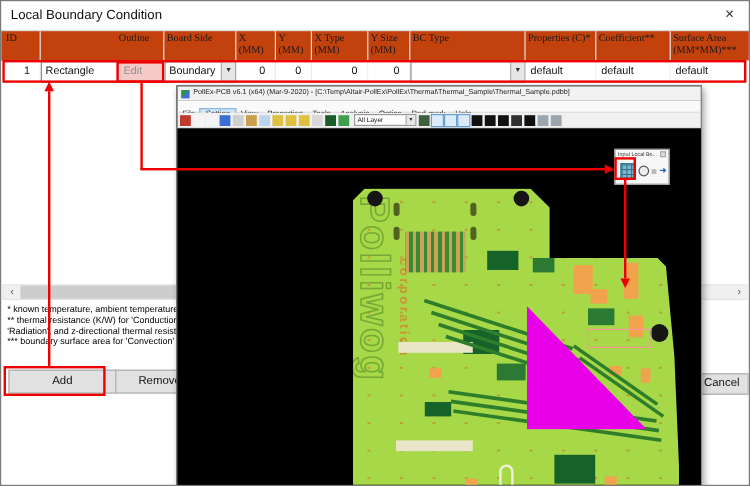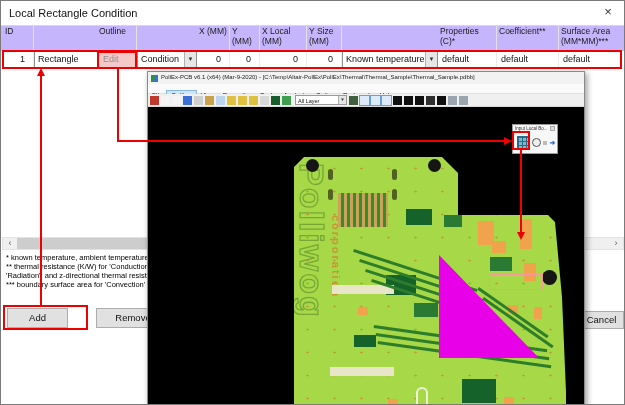--- a/index.html
+++ b/index.html
@@ -2,21 +2,21 @@
 <html><head>
 <meta charset="utf-8">
 <style>
   html,body{margin:0;padding:0;background:#555;}
   #root{position:relative;width:625px;height:405px;background:#fff;overflow:hidden;
         font-family:"Liberation Sans",sans-serif;border:1px solid #7a7a7a;box-sizing:border-box;}
   #root *{box-sizing:border-box;position:absolute;}
   
   .dlg-title{left:8px;top:6px;font-size:11px;color:#111;white-space:nowrap;}
   .dlg-close{left:598px;top:2px;width:18px;height:18px;font-size:13px;color:#333;text-align:center;line-height:18px;cursor:pointer;}
-  #ghead{left:0;top:24px;width:625px;height:26px;background:#c4b5fd;border-top:1px solid #d9d9d9;border-bottom:1px solid #c3c3c3;}
+  #ghead{left:0;top:24px;width:625px;height:26px;background:#c2410c;border-top:1px solid #d9d9d9;border-bottom:1px solid #c3c3c3;font-family:Liberation Serif, serif;}
   .hcell{top:0;height:25px;padding:1px 2px;font-size:8.5px;line-height:9.5px;color:#1a1a1a;border-right:1px solid #e2e2e2;overflow:hidden;}
   #grow{left:0;top:50px;width:625px;height:18px;background:#fff;}
   .rcell{top:0;height:18px;font-size:9px;line-height:16px;color:#111;border-right:1px solid #ececec;background:#fff;overflow:hidden;}
   .rcell.num{text-align:right;padding-right:8px;}
   .rcell.txt{padding-left:4px;}
   .combo{border:1px solid #8f8f8f;background:#fff;}
   .combo .cval{position:absolute;left:3px;top:0;font-size:9px;line-height:15px;white-space:nowrap;}
   .combo .darr{position:absolute;right:0;top:0;width:12px;height:100%;background:#e6e6e6;border-left:1px solid #b0b0b0;
                font-size:6px;color:#333;text-align:center;line-height:15px;}
   .editcell{background:#f6c9c9;border:2px solid #ee0000;color:#8f8f8f;padding-left:3px;font-size:9px;line-height:13px;}
@@ -73,70 +73,71 @@
   .arr{width:0;height:0;}
   #arrup{left:36px;top:67px;border-left:4px solid transparent;border-right:4px solid transparent;border-bottom:8px solid #ee0000;}
   #arrright{left:503px;top:136px;border-top:4px solid transparent;border-bottom:4px solid transparent;border-left:8px solid #ee0000;}
   #arrdown{left:516px;top:231px;border-left:4px solid transparent;border-right:4px solid transparent;border-top:8px solid #ee0000;}
 </style>
 </head>
 <body>
 
 <div id="root">
 
-  <div class="dlg-title">Local Rectangle Condition</div>
+  <div class="dlg-title">Local Boundary Condition</div>
   <div class="dlg-close">×</div>
 
   <div id="ghead">
       <div class="hcell" style="left: 2px; width: 31px;">ID</div>
       <div class="hcell" style="left: 96px; width: 40px;">Outline</div>
+      <div class="hcell" style="left: 136px; width: 60px;">Board Side</div>
       <div class="hcell" style="left: 196px; width: 33px;">X (MM)</div>
       <div class="hcell" style="left: 229px; width: 30px;">Y (MM)</div>
-      <div class="hcell" style="left: 259px; width: 47px;">X Local (MM)</div>
+      <div class="hcell" style="left: 259px; width: 47px;">X Type (MM)</div>
       <div class="hcell" style="left: 306px; width: 35px;">Y Size (MM)</div>
+      <div class="hcell" style="left: 341px; width: 96px;">BC Type</div>
       <div class="hcell" style="left: 437px; width: 59px;">Properties (C)*</div>
       <div class="hcell" style="left: 496px; width: 62px;">Coefficient**</div>
       <div class="hcell" style="left: 558px; width: 67px;">Surface Area (MM*MM)***</div>
     </div>
   <div id="grow">
       <div class="rcell num" style="left: 2px; width: 31px;">1</div>
       <div class="rcell combo" style="left: 33px; width: 84px;">
         <span class="cval">Rectangle</span>
         <span class="darr">▼</span>
       </div>
       <div class="rcell txt editcell" style="left: 96px; width: 40px;">Edit</div>
       <div class="rcell combo" style="left: 136px; width: 60px;">
-        <span class="cval">Condition</span>
+        <span class="cval">Boundary</span>
         <span class="darr">▼</span>
       </div>
       <div class="rcell num" style="left: 196px; width: 33px;">0</div>
       <div class="rcell num" style="left: 229px; width: 30px;">0</div>
       <div class="rcell num" style="left: 259px; width: 47px;">0</div>
       <div class="rcell num" style="left: 306px; width: 35px;">0</div>
       <div class="rcell combo" style="left: 341px; width: 96px;">
-        <span class="cval">Known temperature</span>
         <span class="darr">▼</span>
       </div>
       <div class="rcell txt" style="left: 437px; width: 59px;">default</div>
       <div class="rcell txt" style="left: 496px; width: 62px;">default</div>
       <div class="rcell txt" style="left: 558px; width: 67px;">default</div>
     </div>
 
   <div id="hscroll">
     <div class="sb-btn" style="left:0">‹</div>
     <div class="sb-thumb"></div>
     <div class="sb-btn" style="right:0">›</div>
   </div>
 
   <div class="fnote" style="top:252px">* known temperature, ambient temperature</div>
   <div class="fnote" style="top:261px"> ** thermal resistance (K/W) for 'Conduction',</div>
   <div class="fnote" style="top:270px">'Radiation', and z-directional thermal resistance</div>
   <div class="fnote" style="top:279px"> *** boundary surface area for 'Convection'</div>
 
-  <div class="pbtn" style="left:6px;top:307px;width:61px">Add</div>
+  <div class="pbtn" style="left:6px;top:307px;width:90px">Add</div>
   <div class="pbtn" style="left:95px;top:307px;width:74px">Remove</div>
   <div class="pbtn" style="left:578px;top:310px;width:45px;height:18px;line-height:16px">Cancel</div>
 
   <div id="pcbwin">
     <div id="wtitle">
       <div id="wicon"></div>
       <div id="wtitletext">PollEx-PCB v6.1 (x64) (Mar-9-2020) - [C:\Temp\Altair-PollEx\PollEx\Thermal\Thermal_Sample\Thermal_Sample.pdbb]</div>
     </div>
     <div id="wmenu"><span class="mitem">File</span><span class="mitem active">Setting</span><span class="mitem">View</span><span class="mitem">Properties</span><span class="mitem">Tools</span><span class="mitem">Analysis</span><span class="mitem">Option</span><span class="mitem">Red-mark</span><span class="mitem">Help</span></div>
     <div id="wtool"><span class="ticon" style="background: rgb(192, 57, 43);"></span><span class="ticon" style="background: rgb(244, 244, 244);"></span><span class="ticon" style="background: rgb(244, 244, 244);"></span><span class="ticon" style="background: rgb(58, 111, 216);"></span><span class="ticon" style="background: rgb(207, 207, 207);"></span><span class="ticon" style="background: rgb(202, 160, 74);"></span><span class="ticon" style="background: rgb(188, 212, 238);"></span><span class="ticon" style="background: rgb(224, 192, 64);"></span><span class="ticon" style="background: rgb(224, 192, 64);"></span><span class="ticon" style="background: rgb(224, 192, 64);"></span><span class="ticon" style="background: rgb(216, 216, 216);"></span><span class="ticon" style="background: rgb(26, 92, 42);"></span><span class="ticon" style="background: rgb(63, 159, 79);"></span><span id="layercombo"><span class="lval">All Layer</span><span class="larr">▼</span></span><span class="ticon" style="background: rgb(63, 95, 63);"></span><span class="ticon sel" style="background: rgb(47, 143, 95);"></span><span class="ticon sel" style="background: rgb(47, 143, 95);"></span><span class="ticon sel" style="background: rgb(47, 143, 95);"></span><span class="ticon" style="background: rgb(16, 16, 16);"></span><span class="ticon" style="background: rgb(16, 16, 16);"></span><span class="ticon" style="background: rgb(16, 16, 16);"></span><span class="ticon" style="background: rgb(48, 48, 48);"></span><span class="ticon" style="background: rgb(16, 16, 16);"></span><span class="ticon" style="background: rgb(154, 165, 176);"></span><span class="ticon" style="background: rgb(154, 165, 176);"></span></div>

